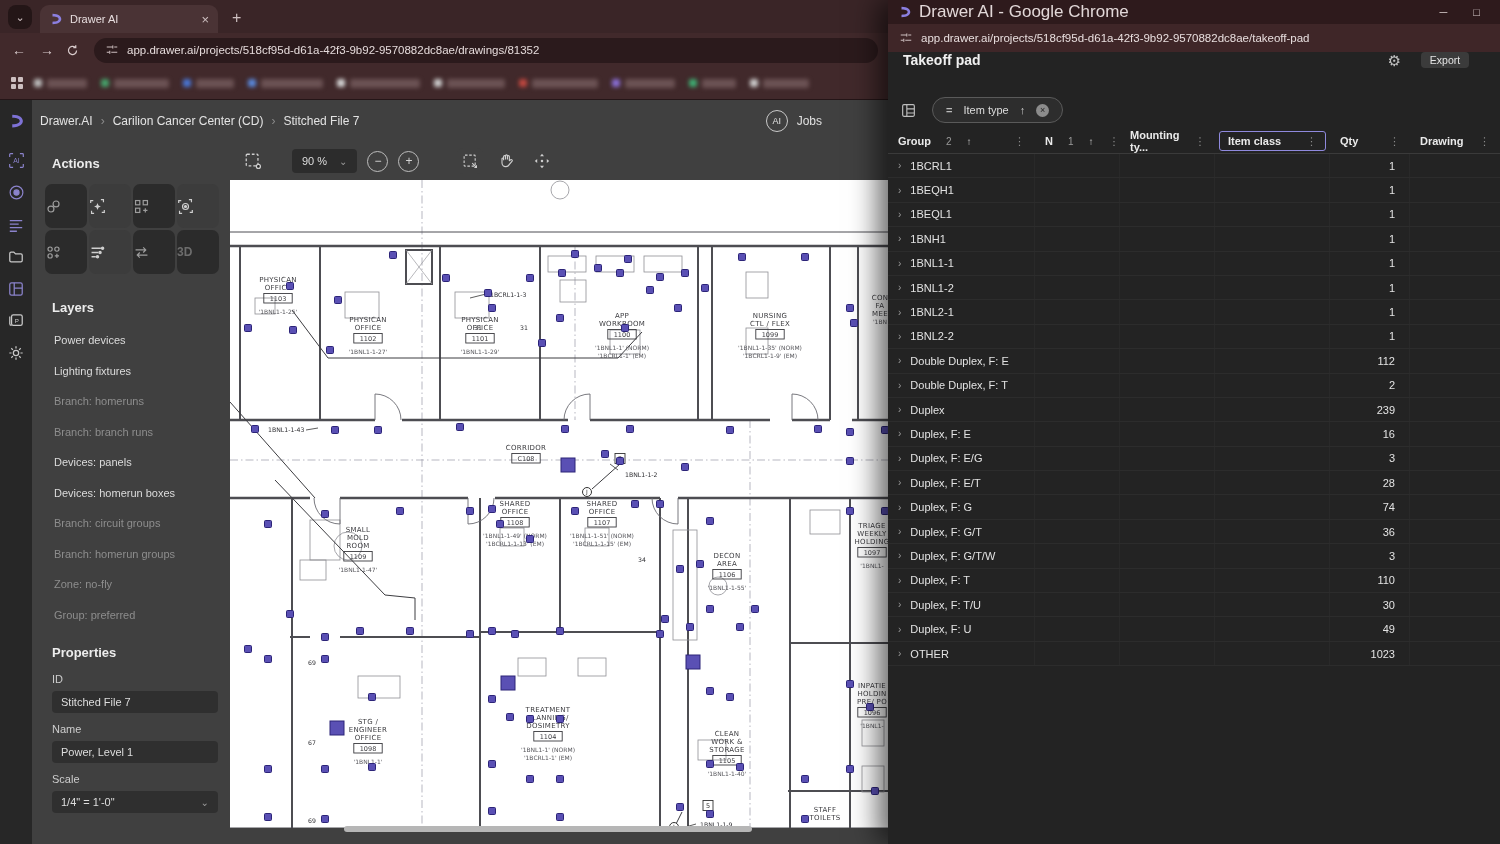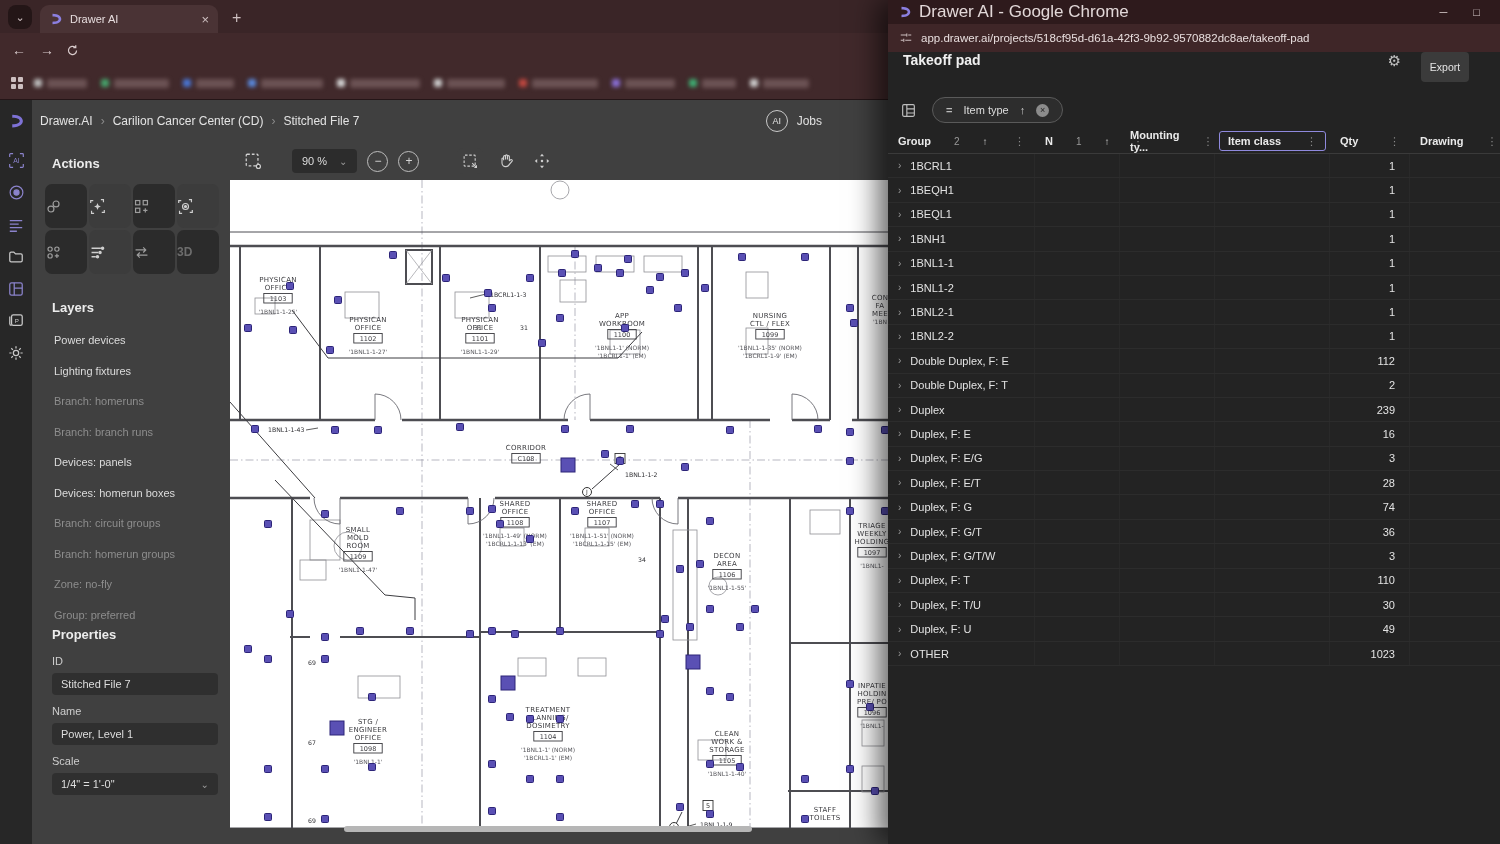--- a/index.html
+++ b/index.html
@@ -52,21 +52,21 @@
   .panel { position:absolute; left:0; top:42px; bottom:0; width:198px; padding:14px 0 0 20px; }
   .sec-title { font-size:13px; font-weight:bold; color:#ececec; margin-bottom:13px; }
   .act-grid { display:grid; grid-template-columns:repeat(4,42px); grid-auto-rows:44px; gap:2px; margin-left:-7px; }
   .act-btn { background:#2b2b2b; border-radius:7px; display:flex; align-items:center; justify-content:flex-start;
     color:#9d9d9d; }
   .act-btn.active { background:#3c3c3c; color:#cfcfcf; }
   .act-3d { font-size:12px; font-weight:bold; color:#6d6d6d; }
   .layers { margin-top:26px; }
   .layer-it { font-size:11px; color:#8d8d8d; height:24.5px; display:flex; align-items:center; padding-left:2px;margin-top:6px; }
   .layer-it.on { color:#dcdcdc; }
-  .props { }
+  .props { margin-top:18px; }
   .fld-lb { font-size:11px; color:#cdcdcd; margin:10px 0 6px; }
   .fld-in { width:166px; height:22px; background:#2f2f2f; border:none; border-radius:4px; color:#dedede;
     font-size:11px; padding:0 9px; font-family:inherit; }
   .fld-sel { width:166px; height:22px; background:#2f2f2f; border-radius:4px; color:#dedede; font-size:11px;
     padding:0 9px; display:flex; align-items:center; }
   .fld-sel .cv { margin-left:auto; color:#9a9a9a; font-size:10px; }
 
   
   .cv-toolbar { position:absolute; left:198px; top:42px; height:38px; right:0; display:flex; align-items:center;
     gap:10px; padding-left:14px; }
@@ -89,32 +89,32 @@
   .win-right { position:absolute; left:888px; top:0; width:612px; height:844px; background:#232323;
     box-shadow:-10px 0 26px rgba(0,0,0,.6); }
   .rw-title { height:24px; background:#2e1a1c; display:flex; align-items:center; gap:7px; padding:0 10px; }
   .rw-title .t { font-size:17px; color:#e2d8d8; }
   .rw-ctl { margin-left:auto; display:flex; gap:26px; padding-right:10px; color:#d8cccc; font-size:11px; }
   .rw-url { height:28px; background:#3f2628; display:flex; align-items:center; gap:9px; padding:0 12px;
     color:#e8dede; font-size:11.5px; }
   .rw-hdr { height:40px; display:flex; align-items:flex-start; padding:0 15px; }
   .rw-hdr .t { font-size:14px; font-weight:bold; color:#f0f0f0; }
   .gear { margin-left:auto; margin-right:20px; color:#c0c0c0; font-size:15px; }
-  .export { width:48px; height:30px; background:#3b3b3b; border-radius:4px; color:#e3e3e3; font-size:10.5px;
+  .export { width:48px; height:16px; background:#3b3b3b; border-radius:4px; color:#e3e3e3; font-size:10.5px;
     display:flex; align-items:center; justify-content:center; margin-right:16px; }
   .rw-filter { height:36px; display:flex; align-items:center; gap:16px; padding:0 13px; }
   .chip { height:26px; border:1px solid #5a5a5a; background:#2d2d2d; border-radius:14px; display:flex;
     align-items:center; gap:11px; padding:0 13px; font-size:11px; color:#dddddd; }
   .chip .op { color:#bbb; font-weight:bold; }
   .chip .up { color:#ccc; }
   .chip-x { width:13px; height:13px; border-radius:50%; background:#8c8c8c; color:#242424; font-size:9px;
     display:flex; align-items:center; justify-content:center; }
   .grid6 { display:grid; grid-template-columns:147px 85px 95px 115px 80px 90px; }
   .thead { height:26px; border-bottom:1px solid #3a3a3a; font-size:11px; font-weight:bold; color:#eaeaea; }
-  .th { display:flex; align-items:center; gap:23px; padding:0 10px; }
+  .th { display:flex; align-items:center; gap:15px; padding:0 10px; }
   .th .badge { color:#9a9a9a; font-weight:normal; font-size:10px; }
   .th .up { color:#cccccc; font-size:10px; }
   .th .keb { margin-left:auto; color:#8b8b8b; font-weight:normal; }
   .th-box { margin:3px 4px; border:1.5px solid #8f89dd; border-radius:3px; height:20px; align-self:center;
     padding:0 8px; }
   .trow { height:24.4px; border-bottom:1px solid #2c2c2c; font-size:11px; color:#e3e3e3; align-items:center; }
   .td { padding:0 10px; display:flex; align-items:center; gap:9px; height:100%; }
   .td.sepr { border-right:1px solid #292929; }
   .td .chev { color:#9a9a9a; font-size:10px; }
   .td.qty { justify-content:flex-end; padding-right:14px; }
@@ -138,20 +138,28 @@
   </div>
 
   <div class="toolbar">
     <span class="navbtn">←</span>
     <span class="navbtn">→</span>
     <span class="navbtn">
       <svg width="13" height="13" viewBox="0 0 16 16">
           <path d="M13 8a5 5 0 1 1-1.5-3.6 M12 1.5 v3 h-3" fill="none" stroke="#d9cccd" stroke-width="1.5"></path>
         </svg>
       </span>
+    <div class="urlbar">
+      <span class="tune-ic">
+        <svg width="12" height="12" viewBox="0 0 16 16" stroke="#cdbfc0" stroke-width="1.5" fill="none">
+          <path d="M1 4 h7 M11 4 h4 M9 2 v4 M1 11 h3 M7 11 h8 M5 9 v4"></path>
+          </svg>
+        </span>
+      <span>app.drawer.ai/projects/518cf95d-d61a-42f3-9b92-9570882dc8ae/drawings/81352</span>
+    </div>
   </div>
 
   <div class="bookmarks">
     <svg width="14" height="14" viewBox="0 0 14 14" fill="#cdbfc0">
       <rect x="1" y="1" width="5" height="5" rx="1"></rect>
         <rect x="8" y="1" width="5" height="5" rx="1"></rect>
       <rect x="1" y="8" width="5" height="5" rx="1"></rect>
         <rect x="8" y="8" width="5" height="5" rx="1"></rect>
       </svg>
     <div class="bm-row">

